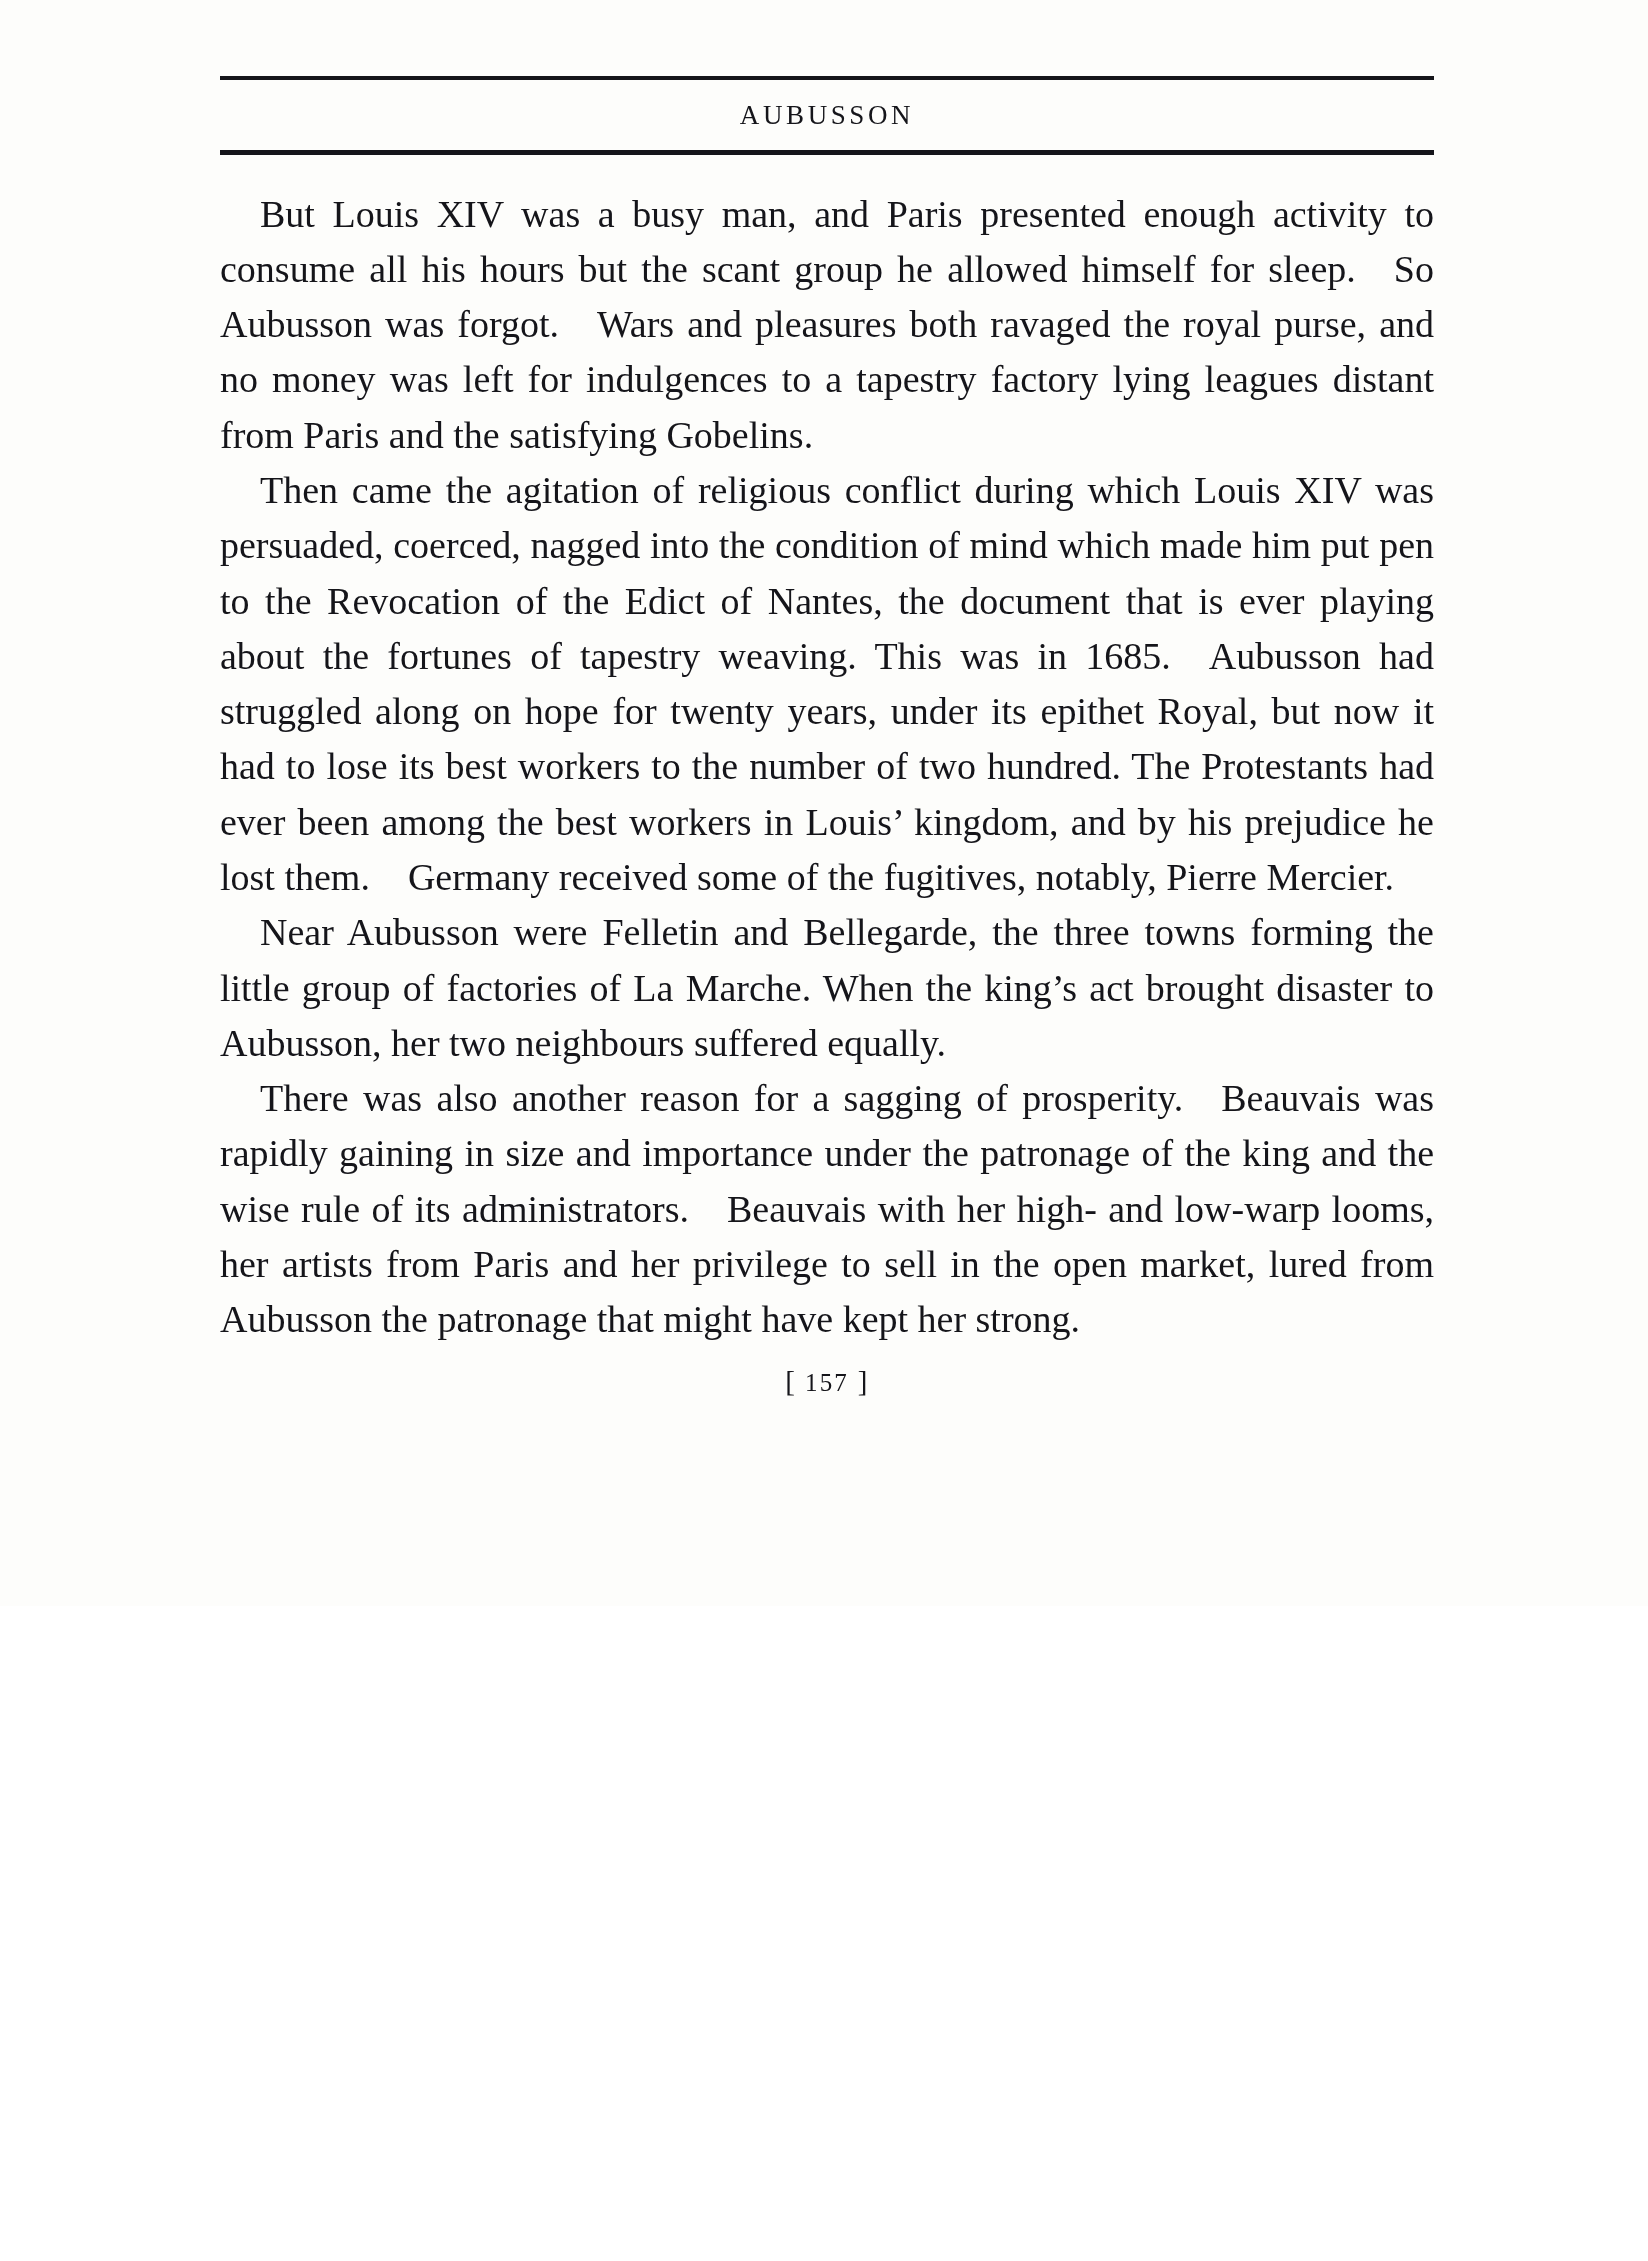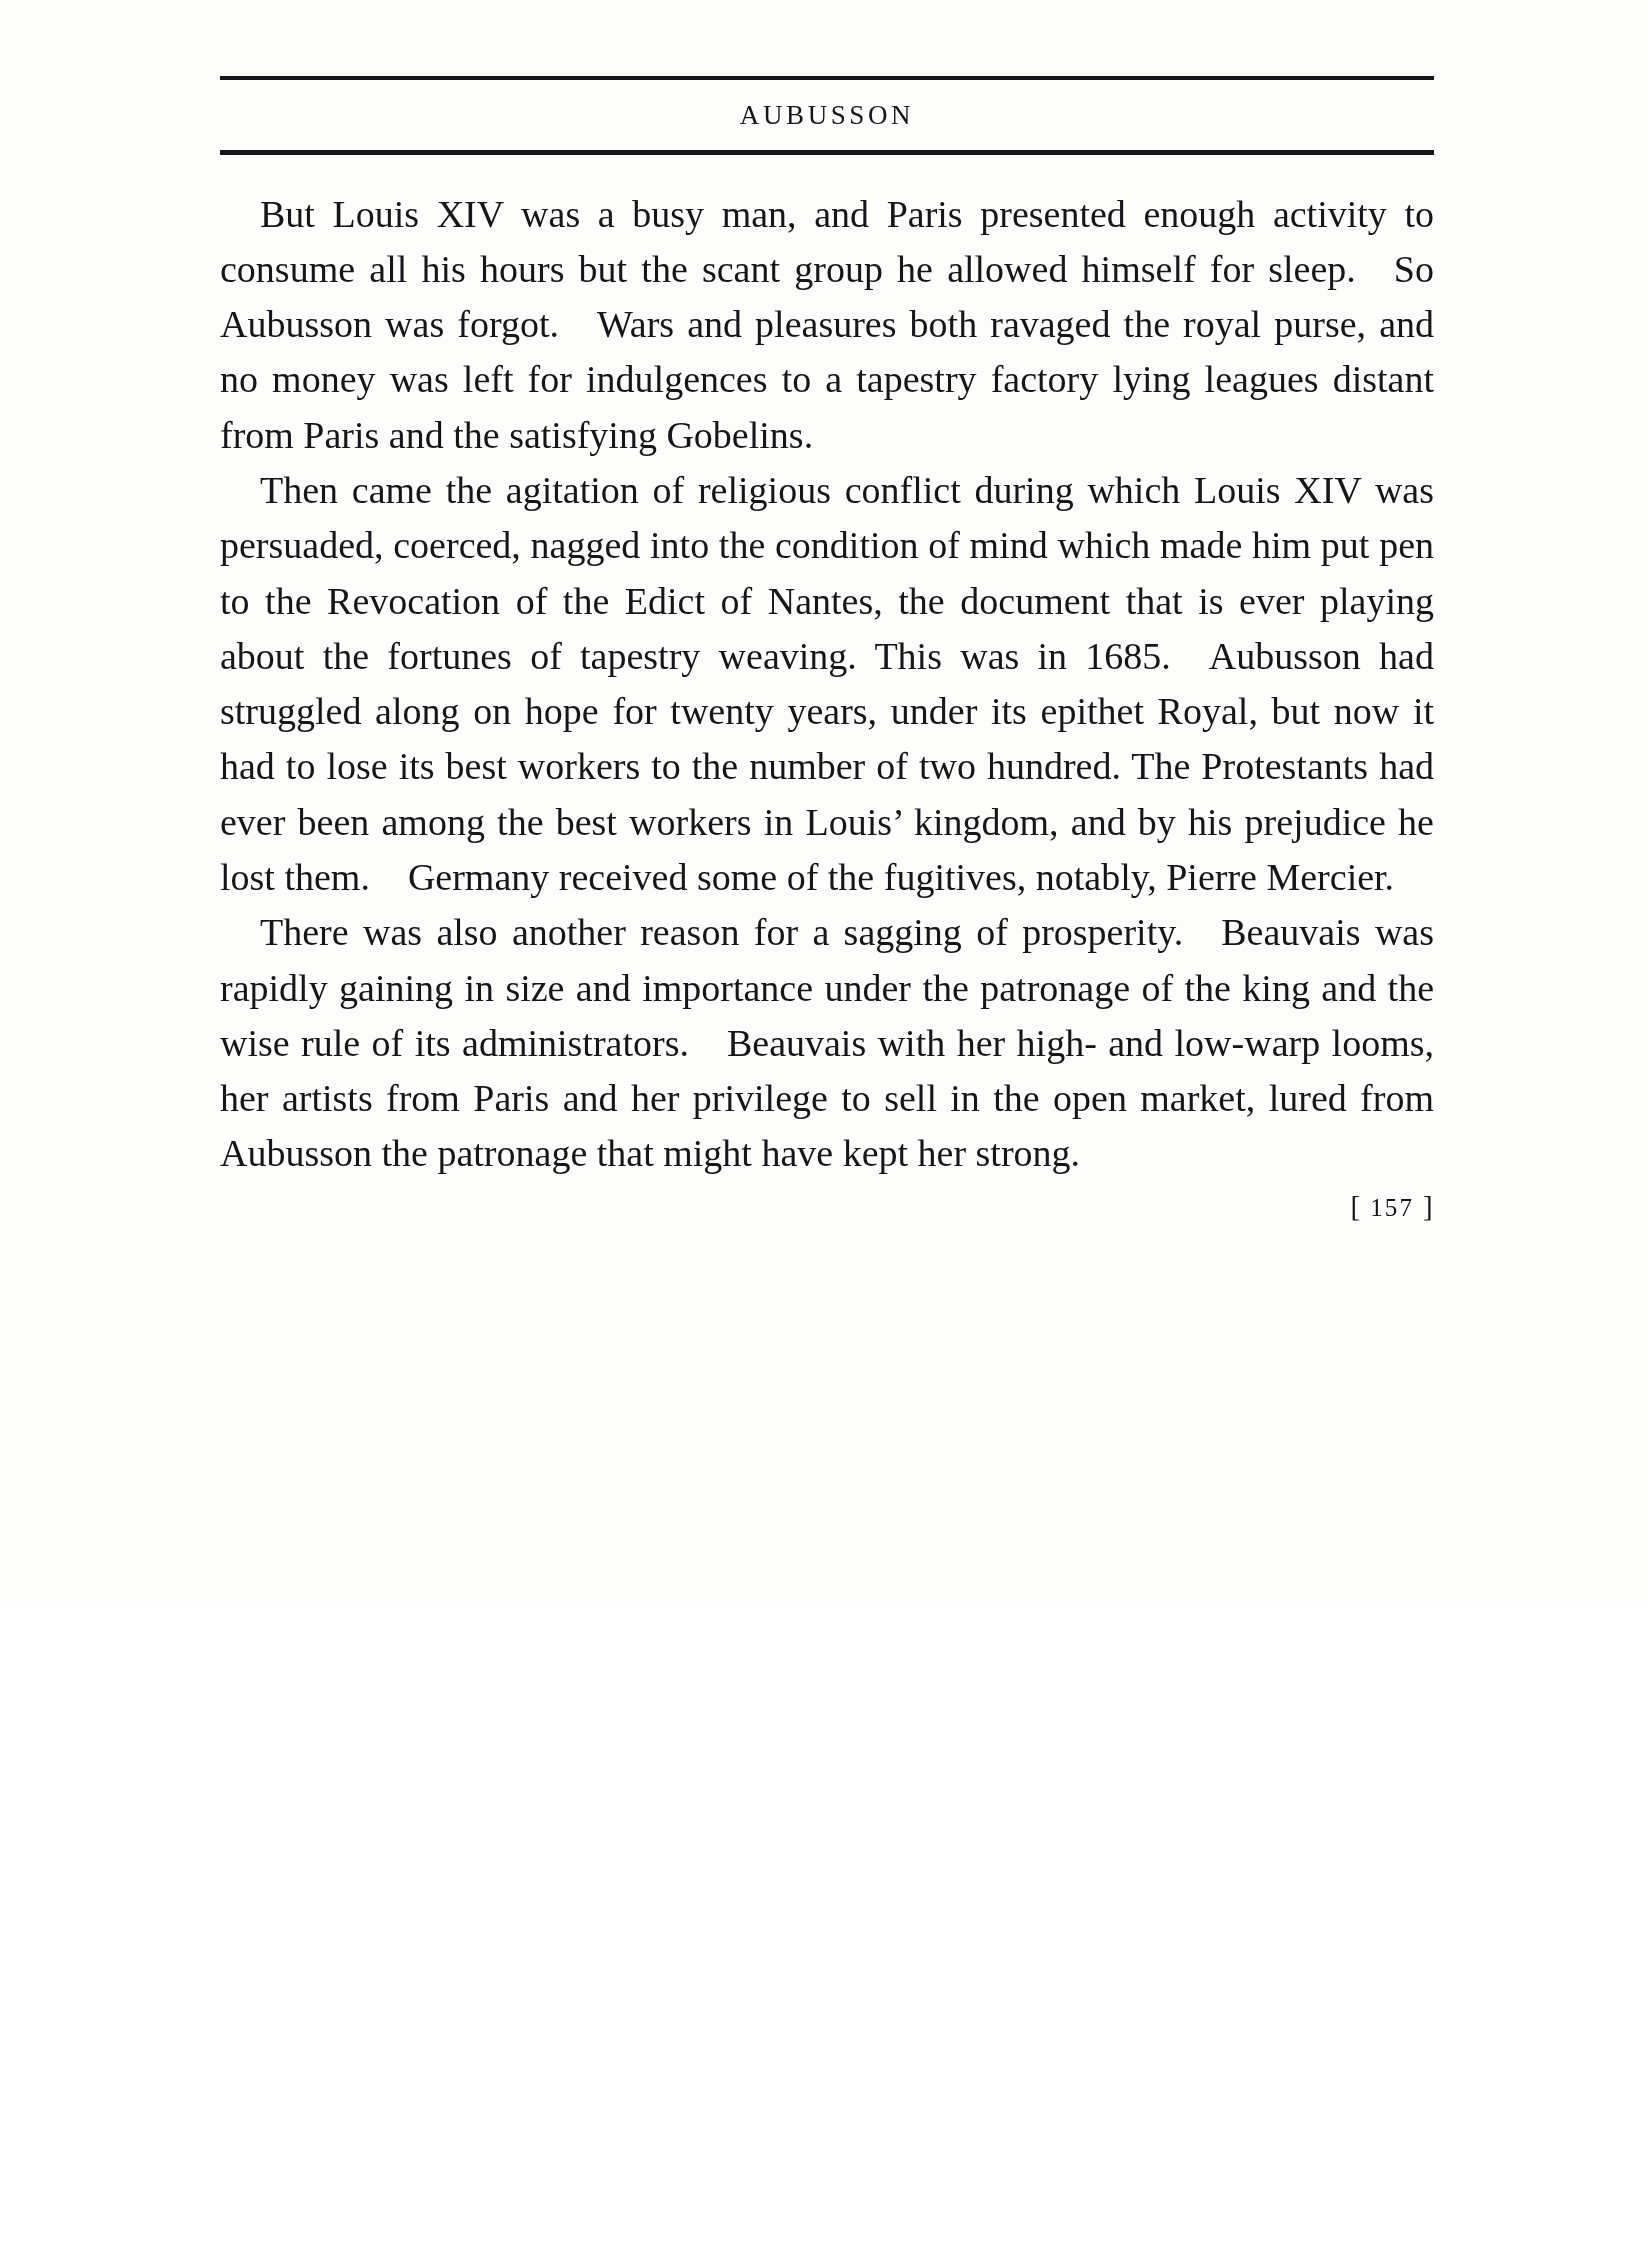--- a/index.html
+++ b/index.html
@@ -47,22 +47,22 @@
     line-height: 1.455;
     text-align: justify;
     text-justify: inter-word;
     color: #15151a;
   }
   .body-text p {
     margin: 0;
     text-indent: 40px;
   }
   .folio {
-    margin-top: 8px;
-    text-align: right;
+    margin-top: 17px;
+    text-align: center;
     font-size: 29px;
     letter-spacing: 1.4px;
     color: #15151a;
   }
   .folio .num {
     font-size: 25px;
     letter-spacing: 2.2px;
   }
 </style>
 </head>
@@ -73,20 +73,21 @@
 
     <div class="rule rule-top"></div>
 
     <div class="running-head">AUBUSSON</div>
 
     <div class="rule rule-bottom"></div>
 
     <div class="body-text">
       <p>But Louis XIV was a busy man, and Paris presented enough activity to consume all his hours but the scant group he allowed himself for sleep. So Aubusson was forgot. Wars and pleasures both ravaged the royal purse, and no money was left for indulgences to a tapestry fac­tory lying leagues distant from Paris and the satisfying Gobelins.</p>
       <p>Then came the agitation of religious conflict during which Louis XIV was persuaded, coerced, nagged into the condition of mind which made him put pen to the Revocation of the Edict of Nantes, the document that is ever playing about the fortunes of tapestry weaving. This was in 1685. Aubusson had struggled along on hope for twenty years, under its epithet Royal, but now it had to lose its best workers to the number of two hundred. The Protestants had ever been among the best workers in Louis’ kingdom, and by his prejudice he lost them. Ger­many received some of the fugitives, notably, Pierre Mer­cier.</p>
+      <p>Near Aubusson were Felletin and Bellegarde, the three towns forming the little group of factories of La Marche. When the king’s act brought disaster to Aubusson, her two neighbours suffered equally.</p>
       <p>There was also another reason for a sagging of pros­perity. Beauvais was rapidly gaining in size and im­portance under the patronage of the king and the wise rule of its administrators. Beauvais with her high- and low-warp looms, her artists from Paris and her privilege to sell in the open market, lured from Aubusson the patronage that might have kept her strong.</p>
     </div>
 
     <div class="folio">
       <span>[</span>
       <span class="num">157</span>
       <span>]</span>
     </div>
 
   </div>

